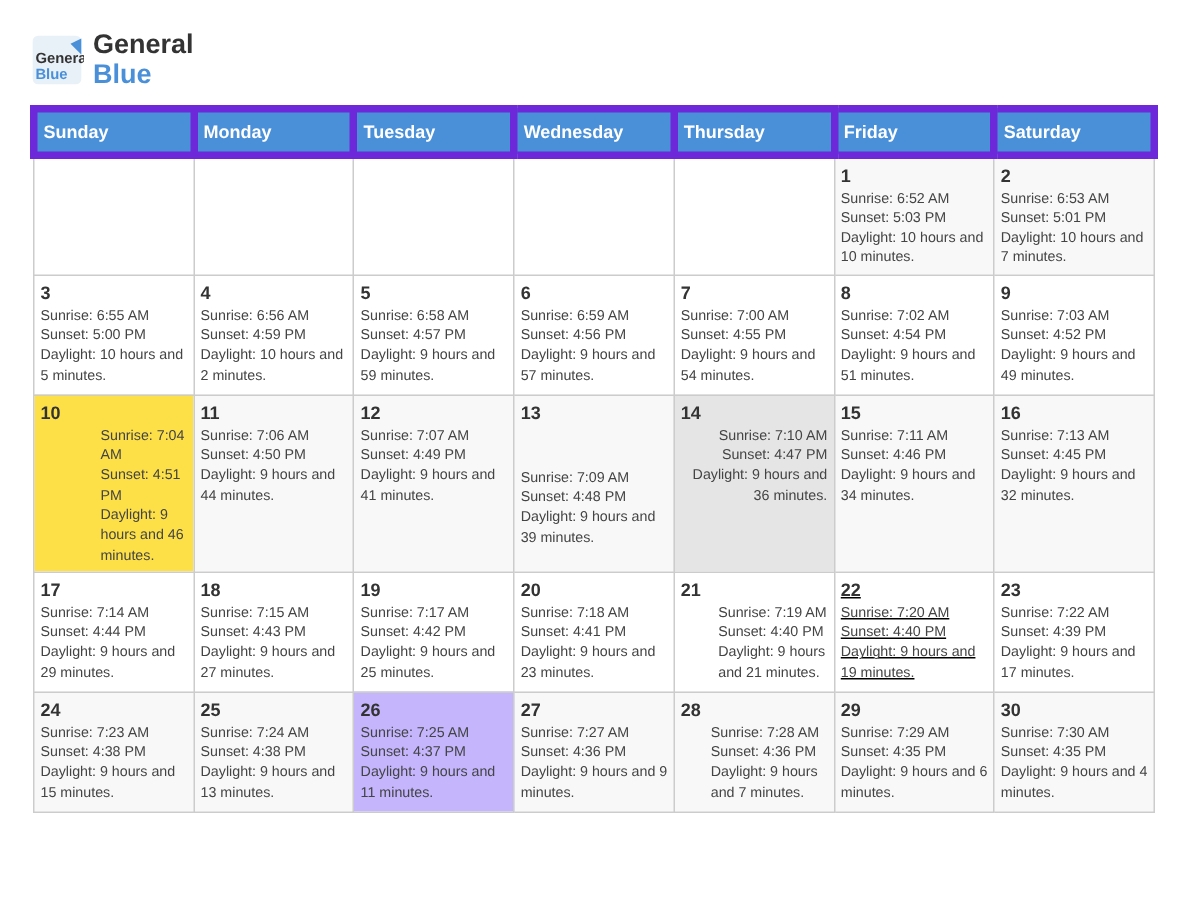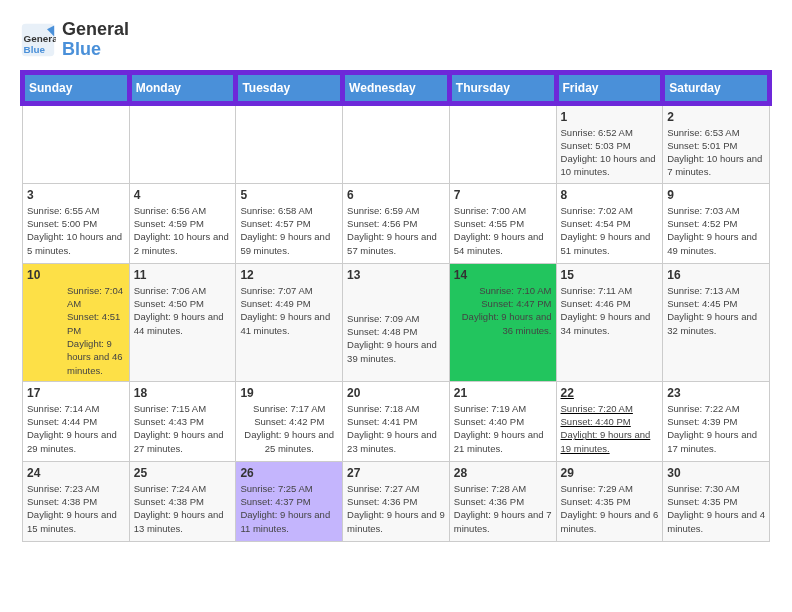--- a/index.html
+++ b/index.html
@@ -202,21 +202,21 @@
           <div class="day-info" style="white-space: pre-line;">Sunrise: 7:07 AM
 Sunset: 4:49 PM
 Daylight: 9 hours and 41 minutes.</div>
         </td>
         <td style="background: rgb(248, 248, 248);">
           <div class="day-num">13</div>
           <div class="day-info" style="white-space: pre-line; margin-top: 30px;">Sunrise: 7:09 AM
 Sunset: 4:48 PM
 Daylight: 9 hours and 39 minutes.</div>
         </td>
-        <td style="background: #22c55e;">
+        <td style="background: #e5e5e5;">
           <div class="day-num">14</div>
           <div class="day-info" style="white-space: pre-line; text-align: right;">Sunrise: 7:10 AM
 Sunset: 4:47 PM
 Daylight: 9 hours and 36 minutes.</div>
         </td>
         <td style="background: rgb(248, 248, 248);">
           <div class="day-num">15</div>
           <div class="day-info" style="white-space: pre-line;">Sunrise: 7:11 AM
 Sunset: 4:46 PM
 Daylight: 9 hours and 34 minutes.</div>
@@ -236,33 +236,33 @@
 Daylight: 9 hours and 29 minutes.</div>
         </td>
         <td style="background: rgb(255, 255, 255);">
           <div class="day-num">18</div>
           <div class="day-info" style="white-space: pre-line;">Sunrise: 7:15 AM
 Sunset: 4:43 PM
 Daylight: 9 hours and 27 minutes.</div>
         </td>
         <td style="background: rgb(255, 255, 255);">
           <div class="day-num">19</div>
-          <div class="day-info" style="white-space: pre-line; text-align: center;">Sunrise: 7:17 AM
+          <div class="day-info" style="white-space: pre-line;">Sunrise: 7:17 AM
 Sunset: 4:42 PM
 Daylight: 9 hours and 25 minutes.</div>
         </td>
         <td style="background: rgb(255, 255, 255);">
           <div class="day-num">20</div>
           <div class="day-info" style="white-space: pre-line;">Sunrise: 7:18 AM
 Sunset: 4:41 PM
 Daylight: 9 hours and 23 minutes.</div>
         </td>
         <td style="background: rgb(255, 255, 255);">
           <div class="day-num">21</div>
-          <div class="day-info" style="white-space: pre-line;">Sunrise: 7:19 AM
+          <div class="day-info" style="white-space: pre-line; margin-left: 25px;">Sunrise: 7:19 AM
 Sunset: 4:40 PM
 Daylight: 9 hours and 21 minutes.</div>
         </td>
         <td style="background: rgb(255, 255, 255); text-decoration: underline;">
           <div class="day-num">22</div>
           <div class="day-info" style="white-space: pre-line;">Sunrise: 7:20 AM
 Sunset: 4:40 PM
 Daylight: 9 hours and 19 minutes.</div>
         </td>
         <td style="background: rgb(255, 255, 255);">
@@ -292,21 +292,21 @@
 Daylight: 9 hours and 11 minutes.</div>
         </td>
         <td style="background: rgb(248, 248, 248);">
           <div class="day-num">27</div>
           <div class="day-info" style="white-space: pre-line;">Sunrise: 7:27 AM
 Sunset: 4:36 PM
 Daylight: 9 hours and 9 minutes.</div>
         </td>
         <td style="background: rgb(248, 248, 248);">
           <div class="day-num">28</div>
-          <div class="day-info" style="white-space: pre-line;">Sunrise: 7:28 AM
+          <div class="day-info" style="white-space: pre-line; margin-left: 20px;">Sunrise: 7:28 AM
 Sunset: 4:36 PM
 Daylight: 9 hours and 7 minutes.</div>
         </td>
         <td style="background: rgb(248, 248, 248);">
           <div class="day-num">29</div>
           <div class="day-info" style="white-space: pre-line;">Sunrise: 7:29 AM
 Sunset: 4:35 PM
 Daylight: 9 hours and 6 minutes.</div>
         </td>
         <td style="background: rgb(248, 248, 248);">

